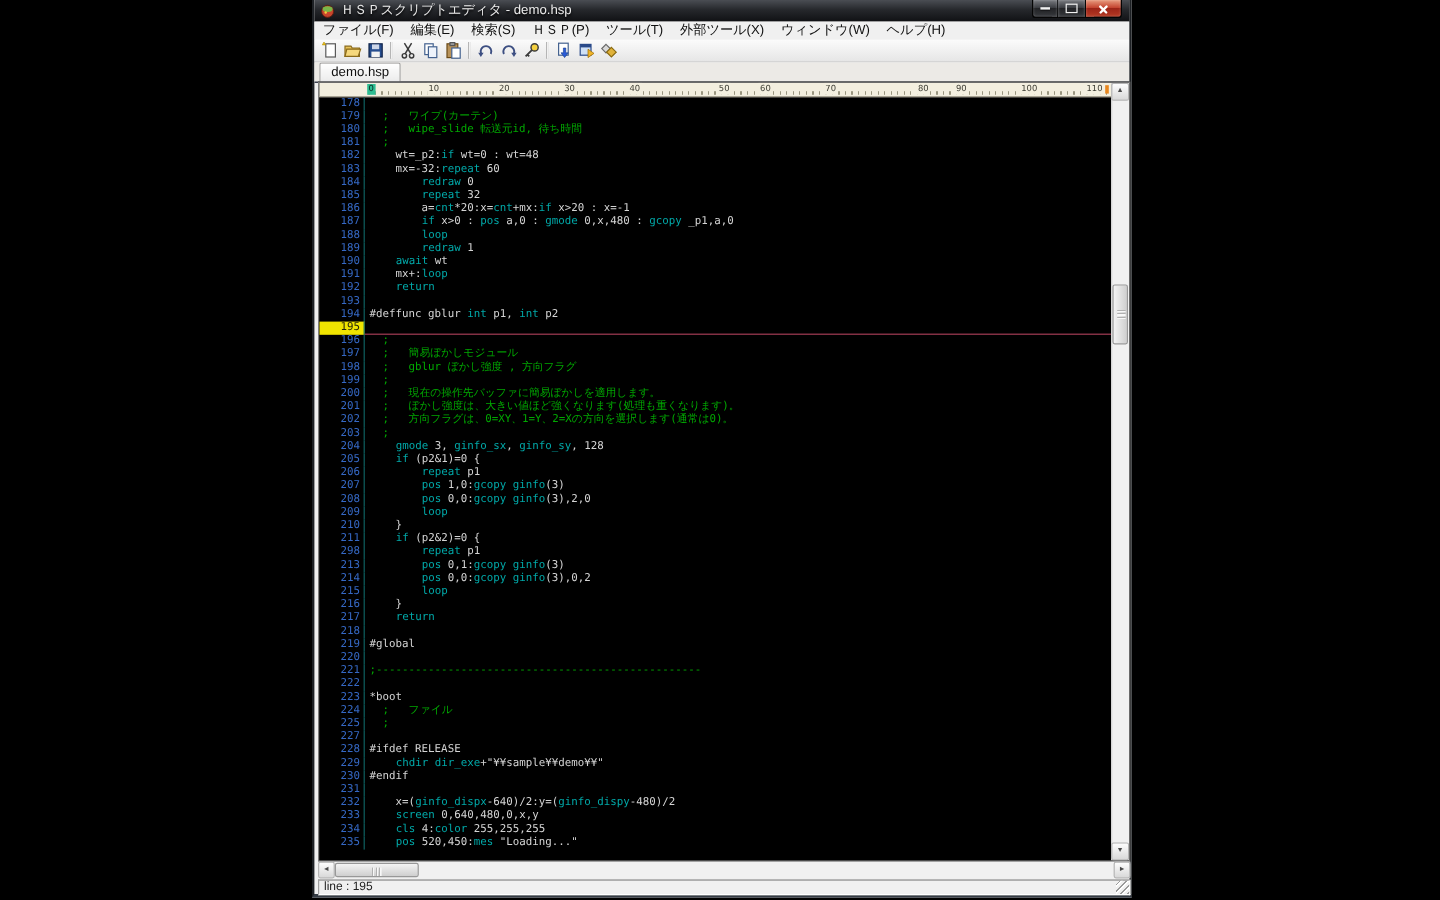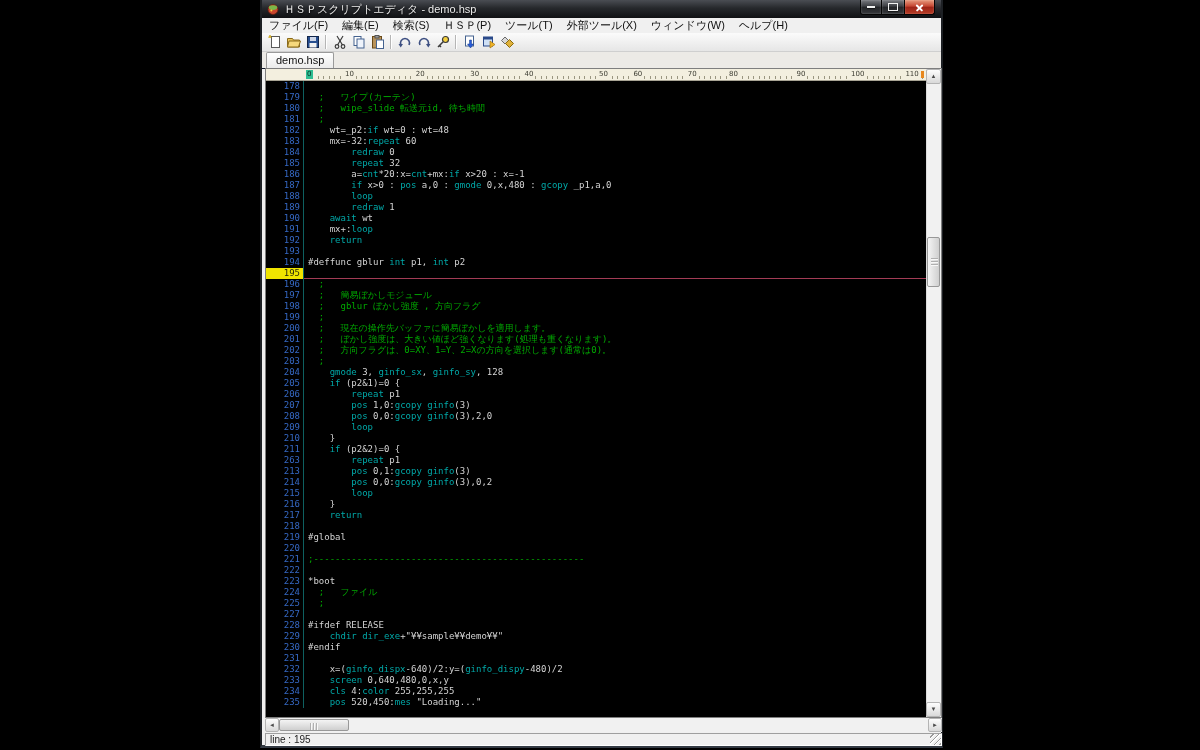--- a/index.html
+++ b/index.html
@@ -223,28 +223,28 @@
     <div class="tab">
       <span>demo.hsp</span>
     </div>
   </div>
 
   <div class="editor">
     <div class="ruler">
       <div class="rcursor"></div>
       <div class="rmark"></div>
     <span class="rlabel zero" style="left: 40px;">0</span>
-        <span class="rlabel" style="left: 78px;">10</span>
+        <span class="rlabel" style="left: 90px;">10</span>
         <span class="rlabel" style="left: 148.8px;">20</span>
         <span class="rlabel" style="left: 203.2px;">30</span>
         <span class="rlabel" style="left: 257.6px;">40</span>
         <span class="rlabel" style="left: 312px; margin-left: 20px;">50</span>
         <span class="rlabel" style="left: 366.4px;">60</span>
         <span class="rlabel" style="left: 420.8px;">70</span>
-        <span class="rlabel" style="left: 462px;">80</span>
+        <span class="rlabel" style="left: 498px;">80</span>
         <span class="rlabel" style="left: 529.6px;">90</span>
         <span class="rlabel" style="left: 584px;">100</span>
         <span class="rlabel" style="left: 638.4px;">110</span>
       </div>
     <div class="rows">
         <div class="code-row">
           <div class="ln">178</div>
           <div class="code"></div>
         </div>
         <div class="code-row">
@@ -373,21 +373,21 @@
         </div>
         <div class="code-row">
           <div class="ln">210</div>
           <div class="code"><span class="tok-n">    }</span></div>
         </div>
         <div class="code-row">
           <div class="ln">211</div>
           <div class="code"><span class="tok-n">    </span><span class="tok-k">if</span><span class="tok-n"> (p2&amp;2)=0 {</span></div>
         </div>
         <div class="code-row">
-          <div class="ln">263</div>
+          <div class="ln">298</div>
           <div class="code"><span class="tok-n">        </span><span class="tok-k">repeat</span><span class="tok-n"> p1</span></div>
         </div>
         <div class="code-row">
           <div class="ln">213</div>
           <div class="code"><span class="tok-n">        </span><span class="tok-k">pos</span><span class="tok-n"> 0,1:</span><span class="tok-k">gcopy</span><span class="tok-n"> </span><span class="tok-k">ginfo</span><span class="tok-n">(3)</span></div>
         </div>
         <div class="code-row">
           <div class="ln">214</div>
           <div class="code"><span class="tok-n">        </span><span class="tok-k">pos</span><span class="tok-n"> 0,0:</span><span class="tok-k">gcopy</span><span class="tok-n"> </span><span class="tok-k">ginfo</span><span class="tok-n">(3),0,2</span></div>
         </div>

